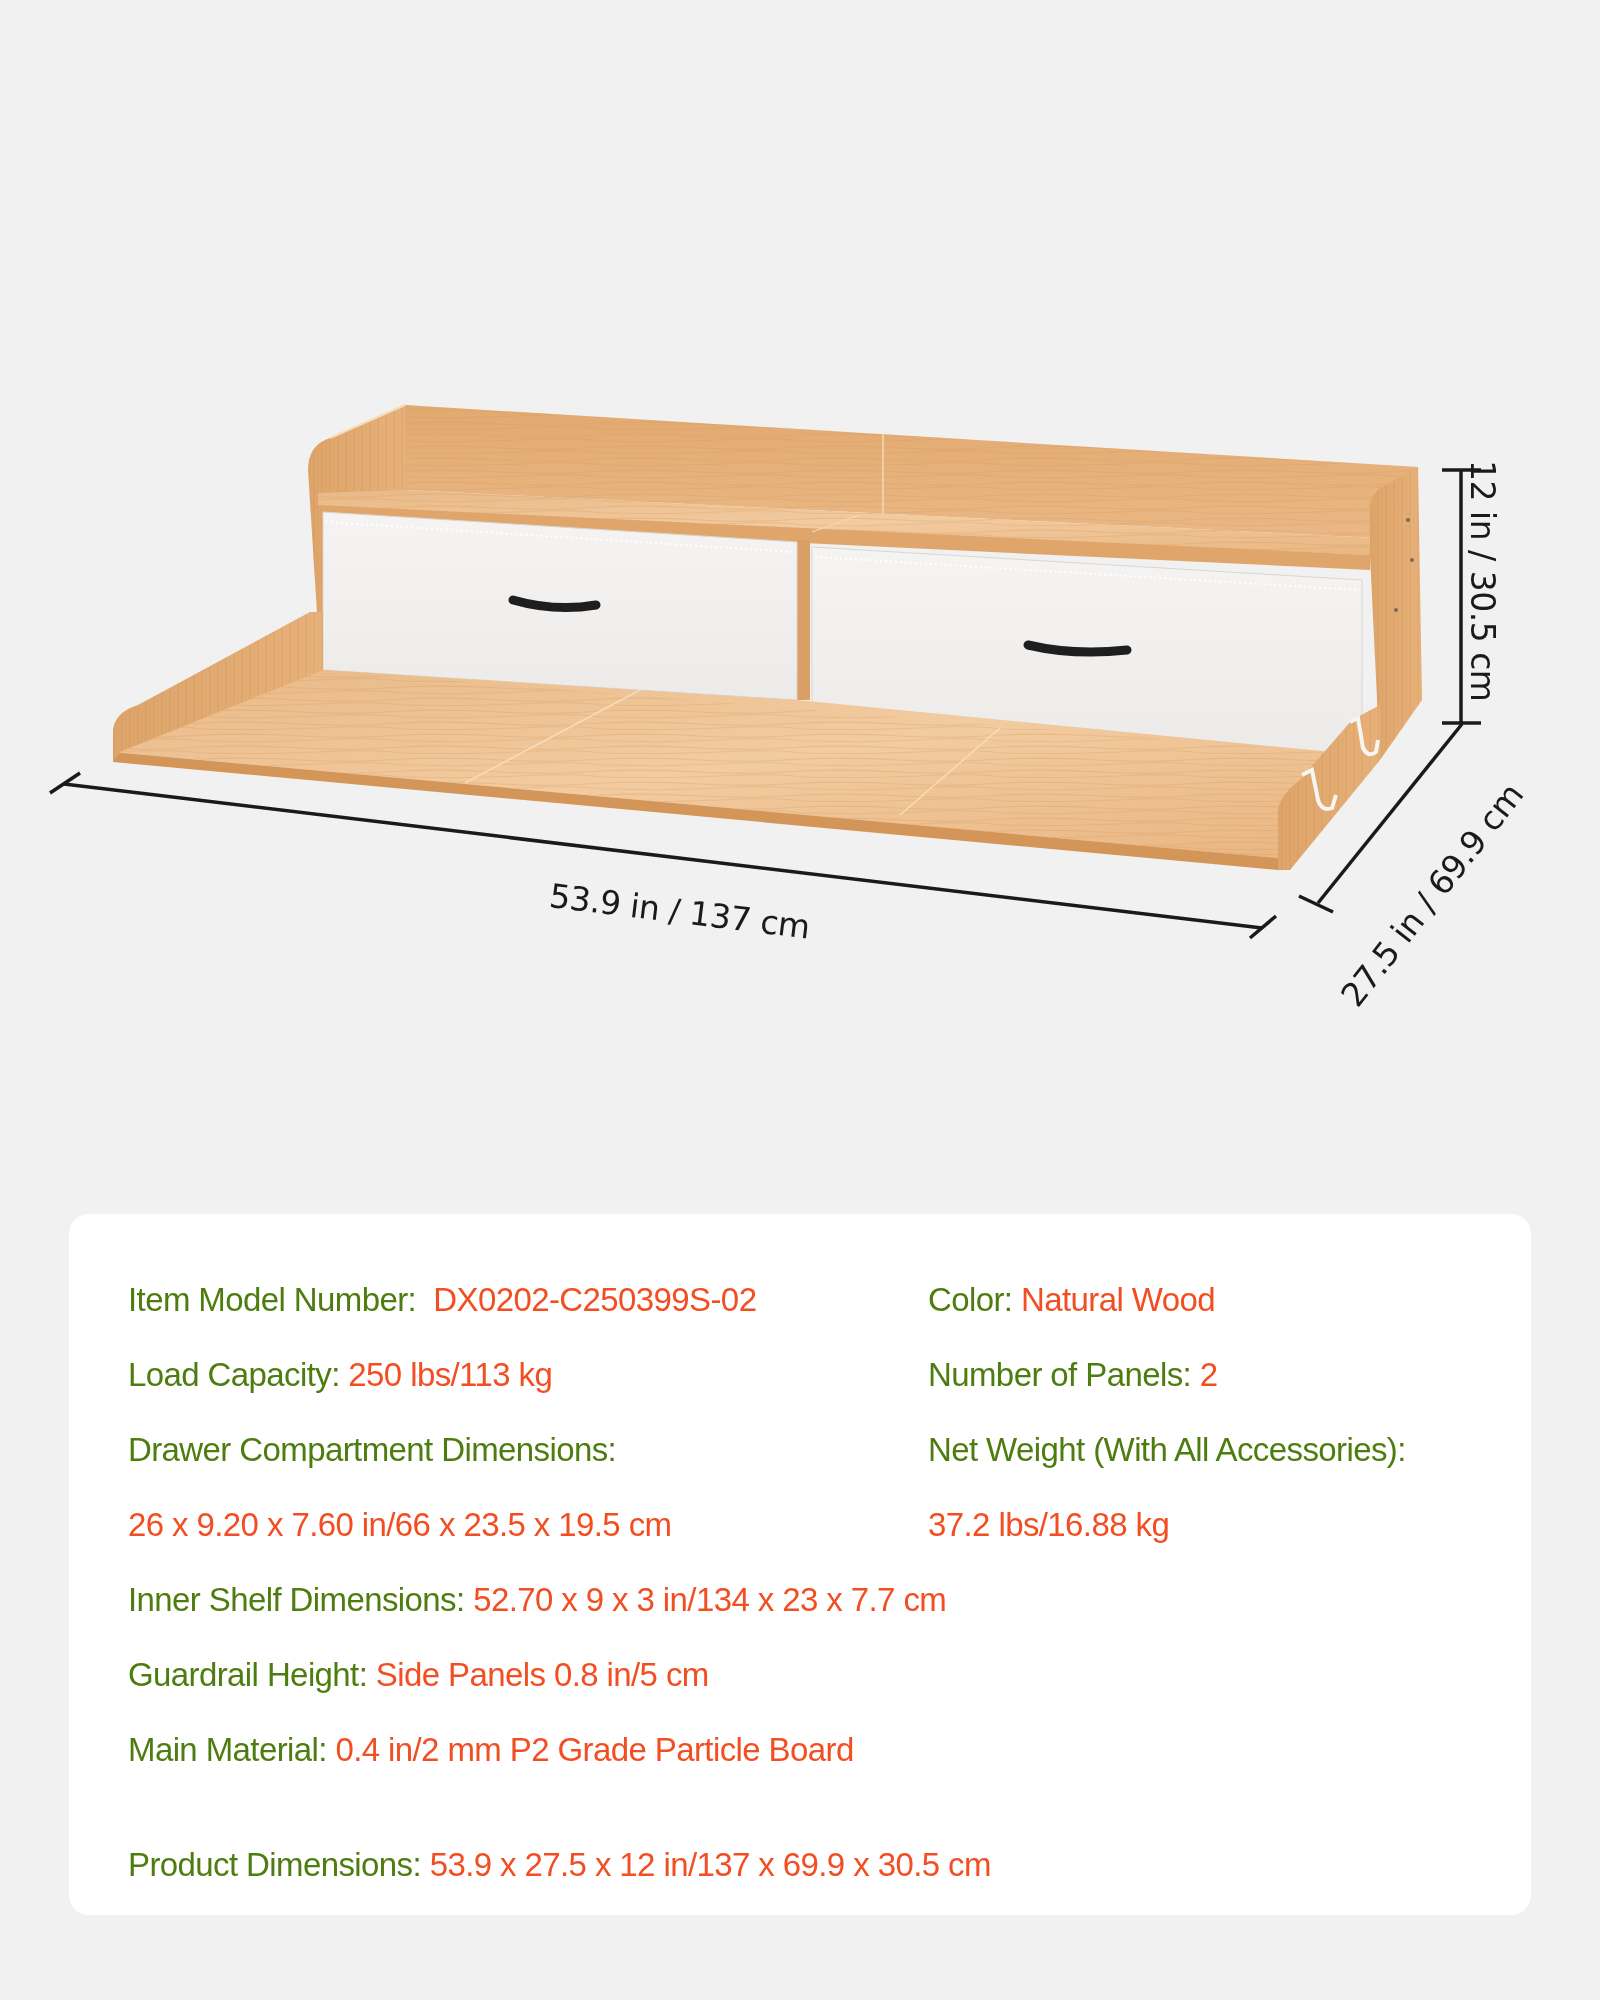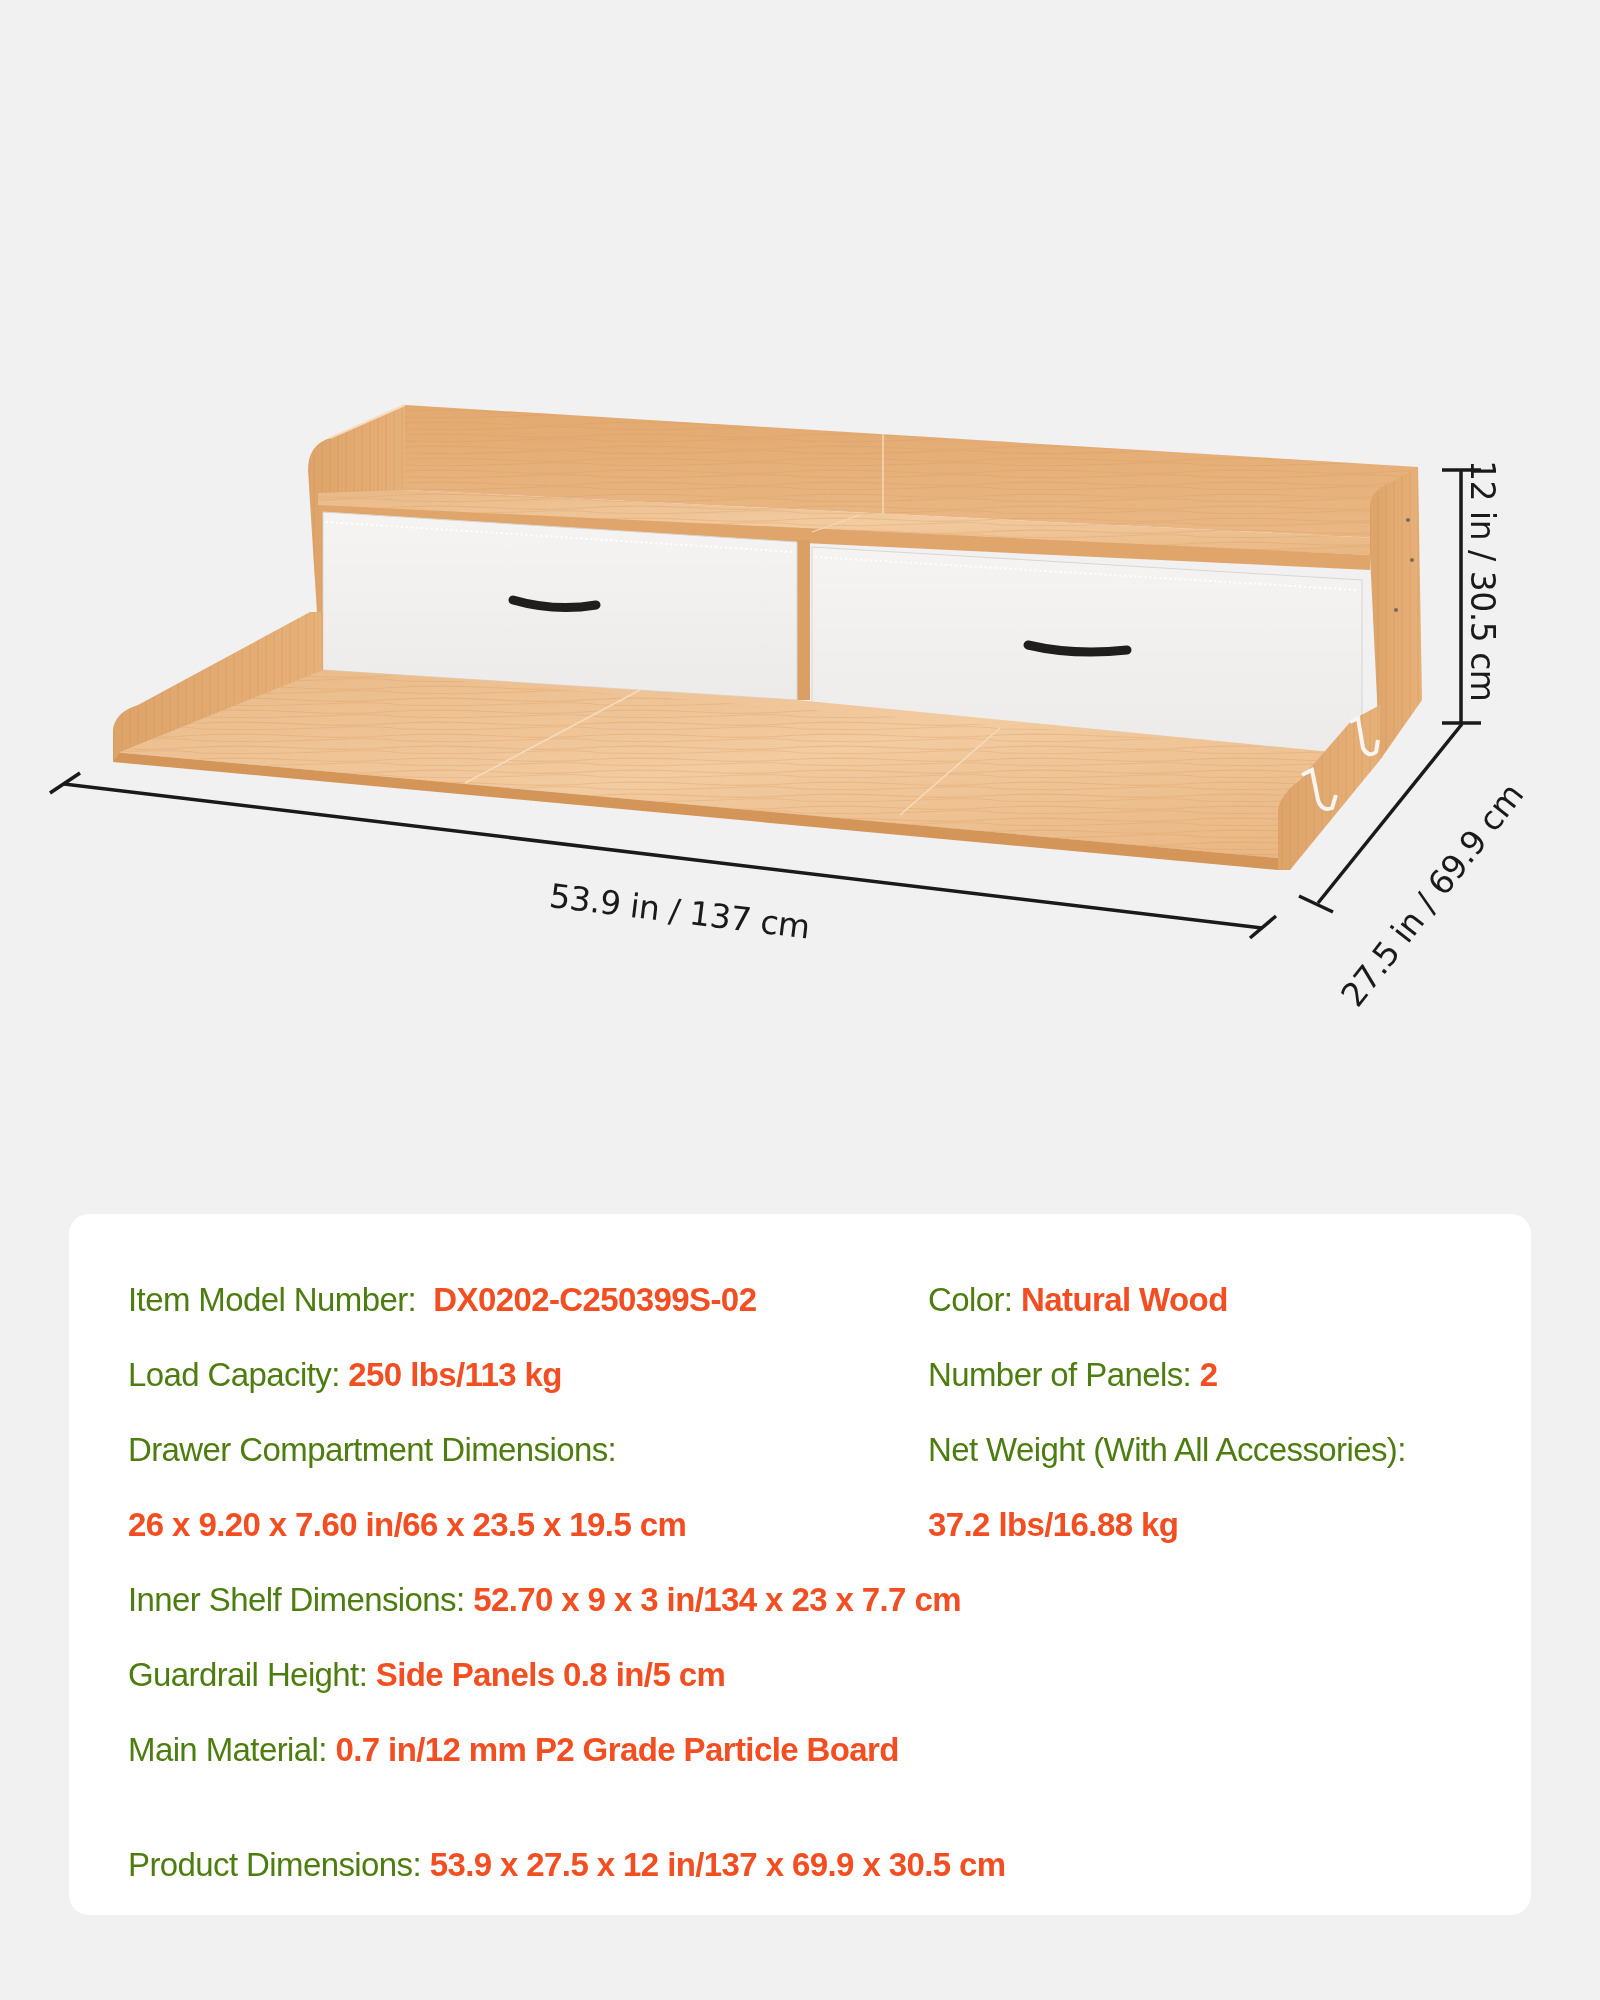--- a/index.html
+++ b/index.html
@@ -31,21 +31,21 @@
     border-radius: 20px;
   }
   .spec-row {
     position: absolute;
     font-size: 33px;
     line-height: 40px;
     white-space: nowrap;
     letter-spacing: -0.6px;
   }
   .spec-label { color: #4d7c0f; }
-  .spec-value { color: #f24e22; font-weight: bold; }
+  .spec-value { color: #f24e22; font-weight: normal; }
   .col-left { left: 59px; }
   .col-right { left: 859px; }
 </style>
 </head>
 <body>
 
 <div class="illustration">
   <svg width="1600" height="1100" viewBox="0 0 1600 1100">
     <defs>
       <linearGradient id="woodTop" x1="0" y1="0" x2="1" y2="1">
@@ -200,20 +200,20 @@
     <span class="spec-value">52.70 x 9 x 3 in/134 x 23 x 7.7 cm</span>
   </div>
 
   <div class="spec-row col-left" style="top:441px;">
     <span class="spec-label">Guardrail Height:</span>
     <span class="spec-value">Side Panels 0.8 in/5 cm</span>
   </div>
 
   <div class="spec-row col-left" style="top:516px;">
     <span class="spec-label">Main Material:</span>
-    <span class="spec-value">0.7 in/12 mm P2 Grade Particle Board</span>
+    <span class="spec-value">0.4 in/2 mm P2 Grade Particle Board</span>
   </div>
 
   <div class="spec-row col-left" style="top:591px;margin-top:40px;">
     <span class="spec-label">Product Dimensions:</span>
     <span class="spec-value">53.9 x 27.5 x 12 in/137 x 69.9 x 30.5 cm</span>
   </div>
 </div>
 
 </body></html>

